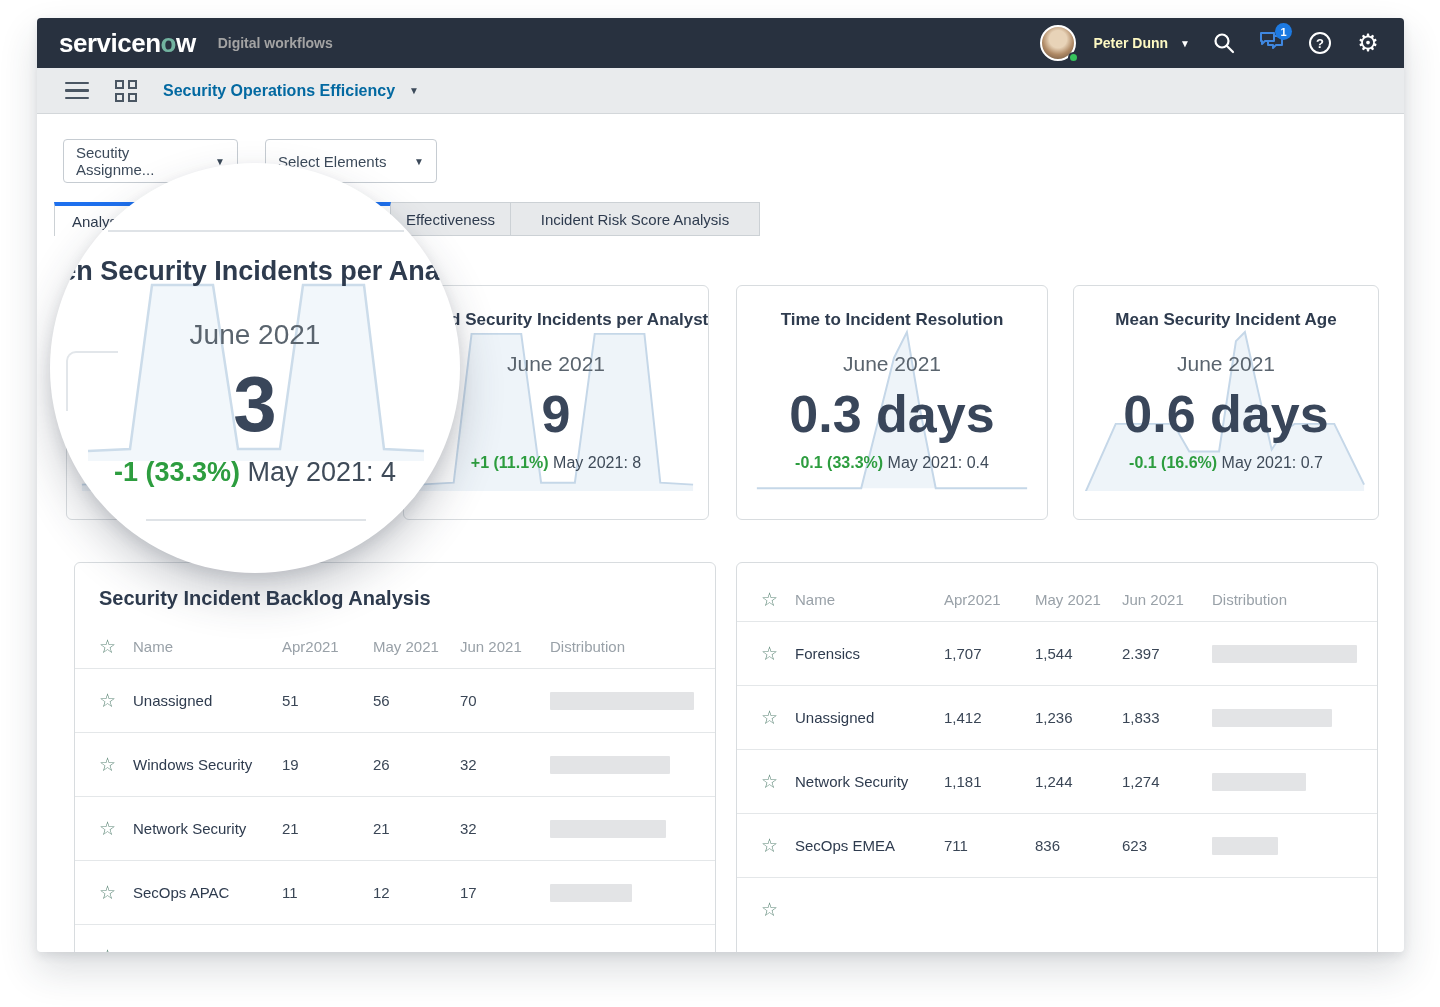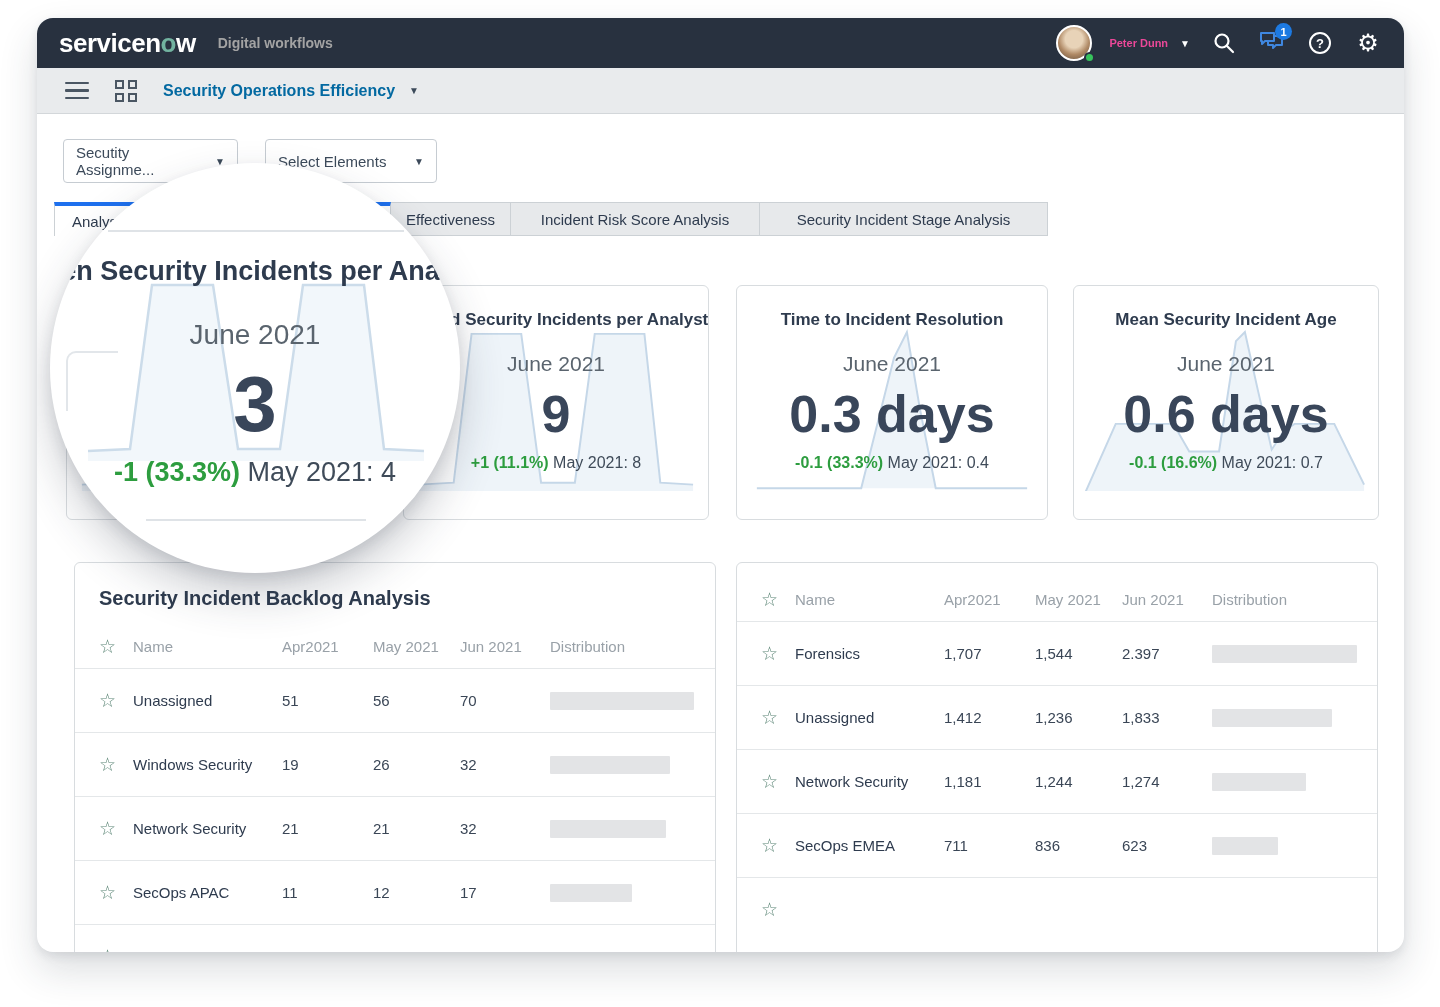--- a/index.html
+++ b/index.html
@@ -1,34 +1,34 @@
 <!DOCTYPE html>
 <html><head>
 <meta charset="utf-8">
 <style>
   * { margin:0; padding:0; box-sizing:border-box; }
   html,body { width:1440px; height:1007px; background:#ffffff; font-family:"Liberation Sans", sans-serif; overflow:hidden; }
 
   .window { position:absolute; left:37px; top:18px; width:1367px; height:934px;
-            background:#fff; border-radius:16px; overflow:hidden;
+            background:#fff; border-radius:4px; overflow:hidden;
             box-shadow:0 18px 38px rgba(40,50,65,.16), 0 4px 10px rgba(40,50,65,.10); }
 
   
   .topbar { position:absolute; left:0; top:0; width:100%; height:50px; background:#28313f;
             display:flex; align-items:center; padding:0 22px; }
   .logo { font-size:26px; font-weight:700; color:#fff; letter-spacing:-0.5px; }
   .logo .logo-o { color:#72b3a0; }
   .topbar-subtitle { color:#a3a3a3; font-size:14px; font-weight:700; margin-left:22px; }
   .topbar-right { margin-left:auto; display:flex; align-items:center; gap:20px; }
   .avatar-wrap { position:relative; width:36px; height:36px; }
   .avatar { width:36px; height:36px; border-radius:50%; border:2px solid #fff;
             background:radial-gradient(circle at 50% 38%, #e8d3b8 0 34%, #b08a66 60%, #5f4a38 100%); }
   .status-dot { position:absolute; right:-3px; bottom:-2px; width:11px; height:11px; border-radius:50%;
                 background:#37c35c; border:2px solid #28313f; }
-  .user-name { color:#ec4899; font-size:11px; font-weight:700; margin-left:7px; }
+  .user-name { color:#fef9c3; font-size:14px; font-weight:700; margin-left:7px; }
   .caret-down-light { color:#fff; font-size:10px; margin-left:2px; }
   .icon-btn { display:flex; align-items:center; justify-content:center; width:28px; height:28px; position:relative; }
   .help-circle { width:22px; height:22px; border:2px solid #fff; border-radius:50%;
                  color:#fff; font-size:13px; font-weight:700; display:flex; align-items:center; justify-content:center; }
   .gear { color:#fff; font-size:24px; line-height:1; }
   .chat-badge { position:absolute; top:-6px; right:-6px; min-width:17px; height:17px; padding:0 4px;
                 background:#1d7ae2; border-radius:9px; color:#fff; font-size:11px; font-weight:700;
                 display:flex; align-items:center; justify-content:center; }
 
   
@@ -167,23 +167,20 @@
   <div class="tabs">
     <div class="tab active" style="width:337px;">
         <span>Analyst</span>
       </div>
     <div class="tab" style="width:120px;">
         <span>Effectiveness</span>
       </div>
     <div class="tab" style="width:249px;">
         <span>Incident Risk Score Analysis</span>
       </div>
-    <div class="tab" style="width:288px;">
-        <span>Security Incident Stage Analysis</span>
-      </div>
   </div>
 
   <div class="kpi-card" style="left:29px;">
     <svg class="spark" viewBox="0 0 306 185" preserveAspectRatio="none">
       <polygon points="15,185 15,178 50,176 68,14 118,14 138,176 172,176 192,14 242,14 258,176 291,178 291,185" fill="#eef4f9"></polygon>
       <polyline points="15,178 50,176 68,14 118,14 138,176 172,176 192,14 242,14 258,176 291,178" fill="none" stroke="#c5d7e8" stroke-width="2"></polyline>
     </svg>
     <div class="kpi-inner">
       <div class="kpi-title">Open Security Incidents per Analyst</div>
       <div class="kpi-period">June 2021</div>

